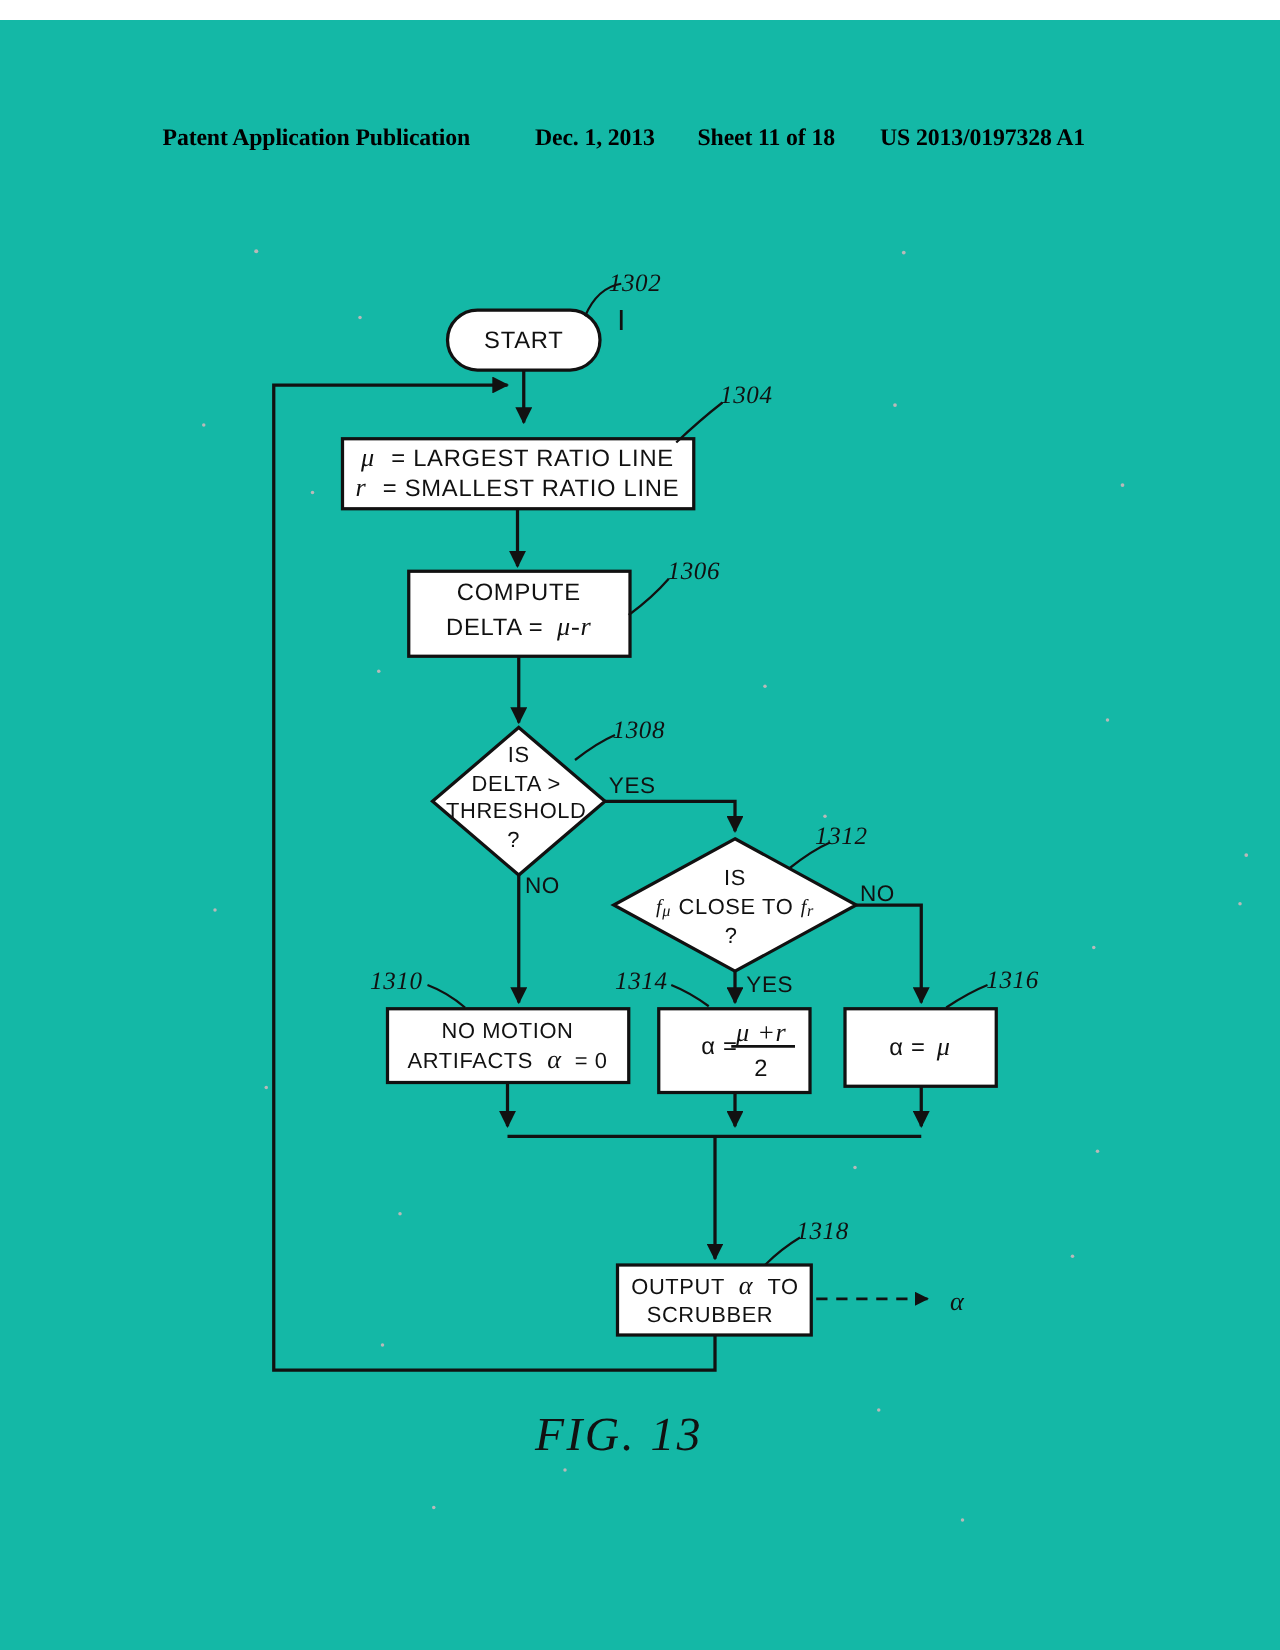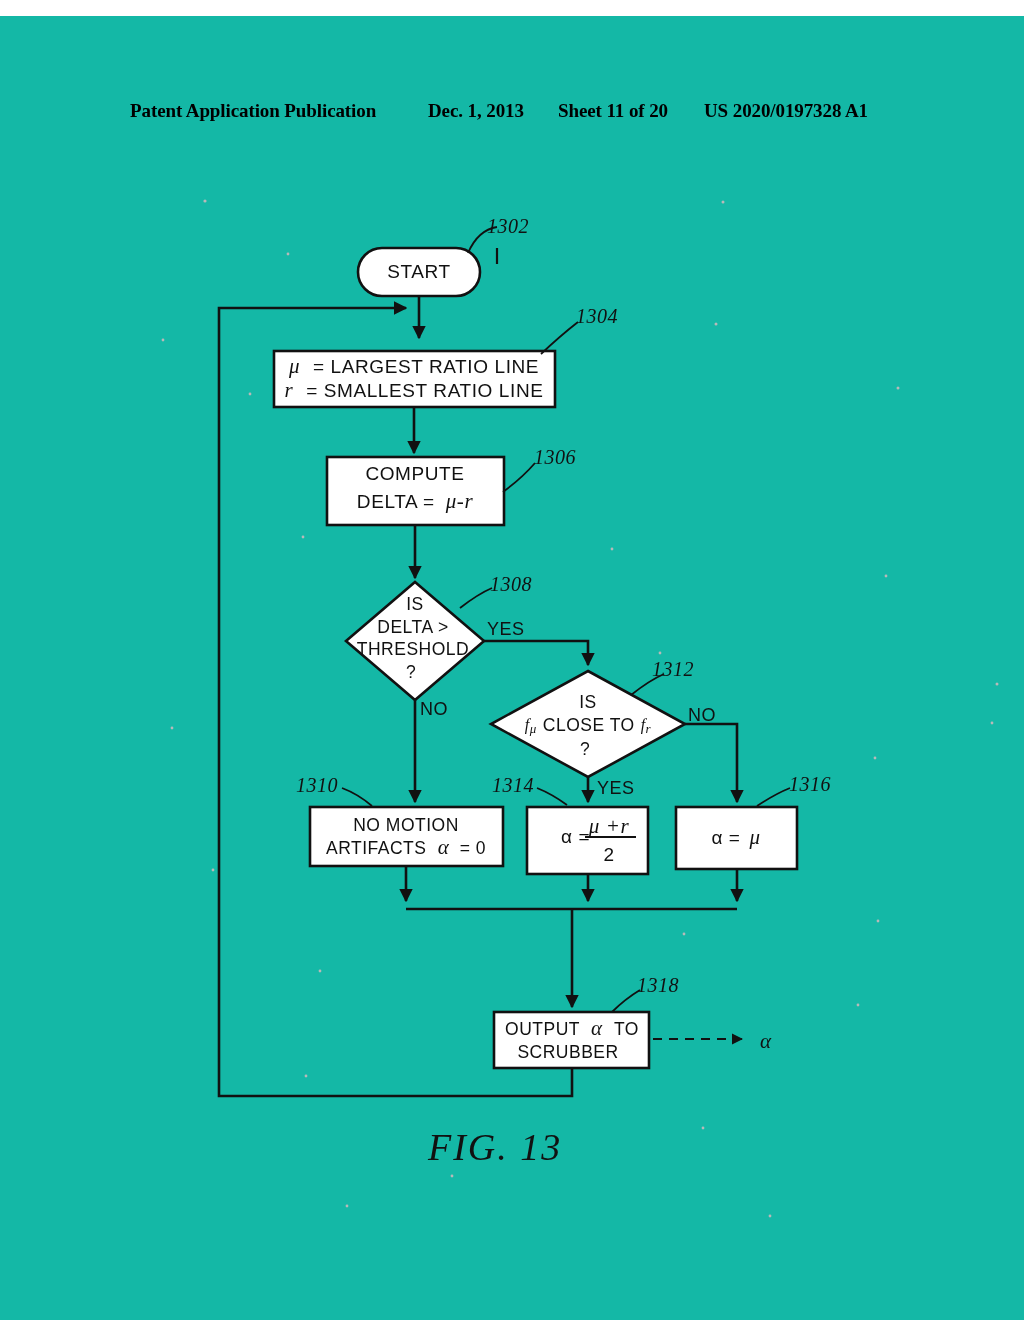--- a/index.html
+++ b/index.html
@@ -132,22 +132,22 @@
   .speck { fill: #b9b9b9; }
 </style>
 </head>
 <body>
 
 <div id="page">
 
   <div class="hdr">
     <span class="hdr-pub">Patent Application Publication</span>
     <span class="hdr-date">Dec. 1, 2013</span>
-    <span class="hdr-sheet">Sheet 11 of 20</span>
-    <span class="hdr-num">US 2020/0197328 A1</span>
+    <span class="hdr-sheet">Sheet 11 of 18</span>
+    <span class="hdr-num">US 2013/0197328 A1</span>
   </div>
 
   <svg id="chart" viewBox="0 0 1024 1320">
 
     <g>
       <circle class="speck" cx="205" cy="185" r="1.6"></circle>
       <circle class="speck" cx="288" cy="238" r="1.4"></circle>
       <circle class="speck" cx="723" cy="186" r="1.5"></circle>
       <circle class="speck" cx="716" cy="308" r="1.5"></circle>
       <circle class="speck" cx="163" cy="324" r="1.4"></circle>

